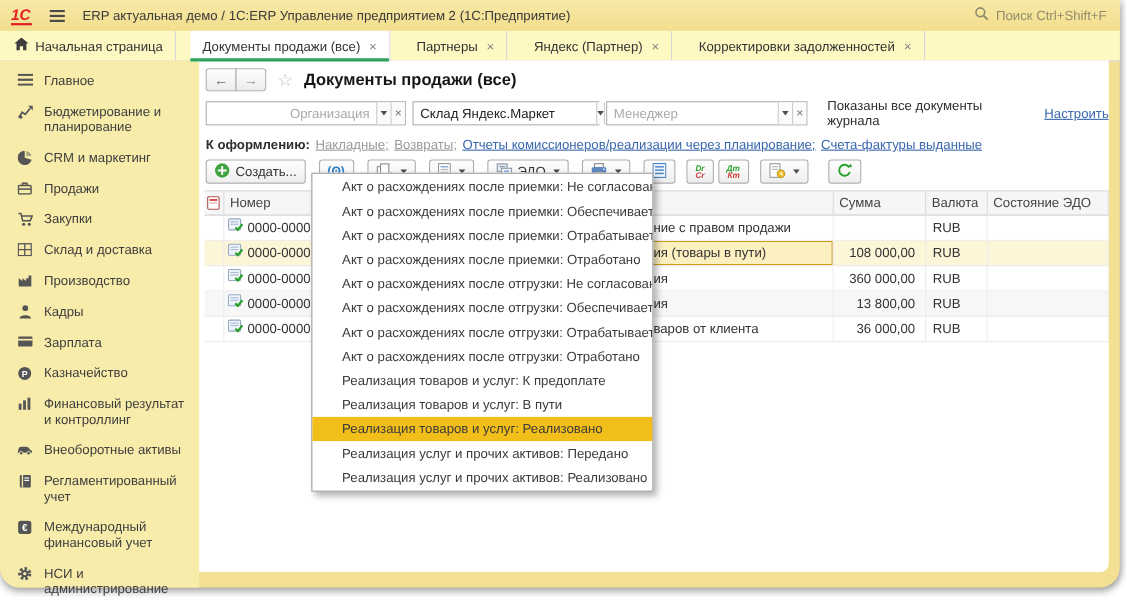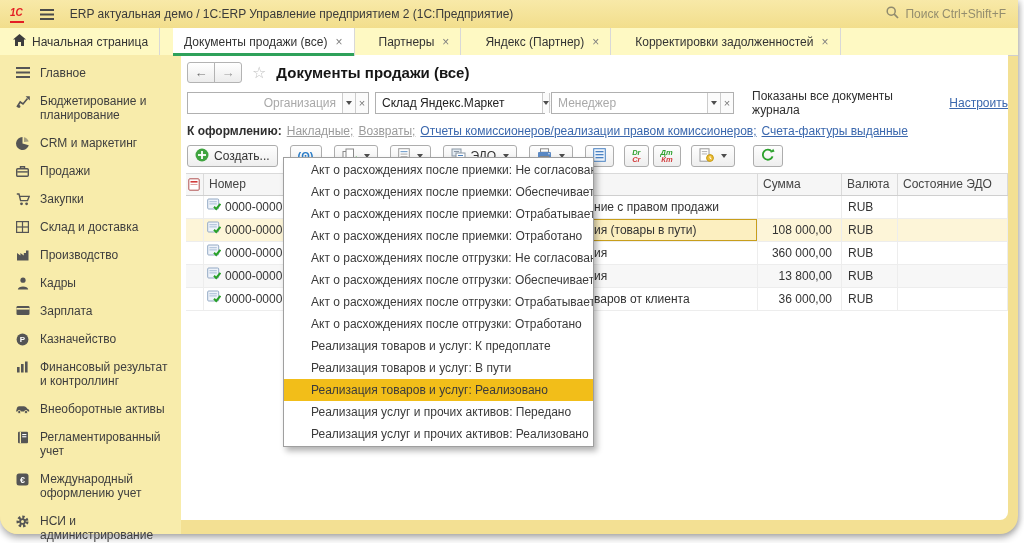--- a/index.html
+++ b/index.html
@@ -13,21 +13,21 @@
   
   .window{
     position:absolute;left:0;top:0;width:1018px;height:534px;
     background:#f3e093;border-radius:0 0 18px 18px;
     box-shadow:0 4px 7px rgba(0,0,0,.30), 3px 0 5px rgba(0,0,0,.12);
   }
 
   
   .topbar{height:28px;display:flex;align-items:center;padding:0 12px 0 10px;
     background:linear-gradient(#f8e9a8,#f2de8c);}
-  .logo{font-weight:bold;font-style:italic;font-size:10px;color:#e31e24;
+  .logo{font-weight:bold;font-style:italic;font-size:14px;color:#e31e24;
     border-bottom:2px solid #e31e24;line-height:14px;padding:0 1px 1px 0;}
   .hamburger{margin-left:16px;display:flex;align-items:center;}
   .apptitle{margin-left:16px;font-size:12px;color:#3a3a3a;white-space:nowrap;}
   .search{margin-left:auto;display:flex;align-items:center;gap:6px;font-size:12px;color:#938d6e;}
 
   
   .tabbar{height:27px;background:#fef9c3;border-bottom:1px solid #cfcfcf;
     display:flex;align-items:stretch;font-size:12px;color:#333;gap:13px;}
   .tab{display:flex;align-items:center;gap:6px;padding:0 11px;border-right:1px solid #d8d8d8;
     white-space:nowrap;cursor:default;}
@@ -292,21 +292,21 @@
             </span>
             <span>Регламентированный учет</span>
           </div>
           <div class="side-item">
             <span class="sicon">
               <svg width="13" height="13" viewBox="0 0 13 13">
                 <rect x="0.5" y="0.5" width="12" height="12" rx="2.5" fill="#555"></rect>
                 <text x="6.6" y="9.6" font-size="9" font-weight="bold" fill="#fff" text-anchor="middle">€</text>
               </svg>
             </span>
-            <span>Международный оформлению учет</span>
+            <span>Международный финансовый учет</span>
           </div>
           <div class="side-item">
             <span class="sicon">
               <svg width="13" height="13" viewBox="0 0 13 13">
                 <circle cx="6.5" cy="6.5" r="4.4" fill="none" stroke="#555" stroke-width="3.2" stroke-dasharray="2.2 1.8"></circle>
                 <circle cx="6.5" cy="6.5" r="3.3" fill="#555"></circle>
                 <circle cx="6.5" cy="6.5" r="1.5" fill="#f8ecab"></circle>
               </svg>
             </span>
             <span>НСИ и администрирование</span>
@@ -341,21 +341,21 @@
             <span class="cbtn">
                 <span class="caret"></span>
               </span>
             <span class="cbtn">×</span>
           </span>
           <span class="journal-note">Показаны все документы журнала</span>
           <a class="cfg" href="#">Настроить</a>
         </div>
 
         <div class="links-row">
-          <b>К оформлению:</b><span id="process-links"><a class="lnk off" href="#">Накладные;</a><a class="lnk off" href="#">Возвраты;</a><a class="lnk on" href="#">Отчеты комиссионеров/реализации правом комиссионеров;</a><a class="lnk on" href="#">Счета-фактуры выданные</a></span>
+          <b>К оформлению:</b><span id="process-links"><a class="lnk off" href="#">Накладные;</a><a class="lnk off" href="#">Возвраты;</a><a class="lnk on" href="#">Отчеты комиссионеров/реализации через планирование;</a><a class="lnk on" href="#">Счета-фактуры выданные</a></span>
         </div>
 
         <div class="toolbar">
           <span class="tbtn">
             <span><svg width="14" height="14" viewBox="0 0 14 14">
                   <circle cx="7" cy="7" r="6.5" fill="#3fa43f"></circle>
                   <rect x="6.1" y="3" width="1.8" height="8" fill="#fff"></rect>
                   <rect x="3" y="6.1" width="8" height="1.8" fill="#fff"></rect>
                 </svg></span>
             <span>Создать...</span>

